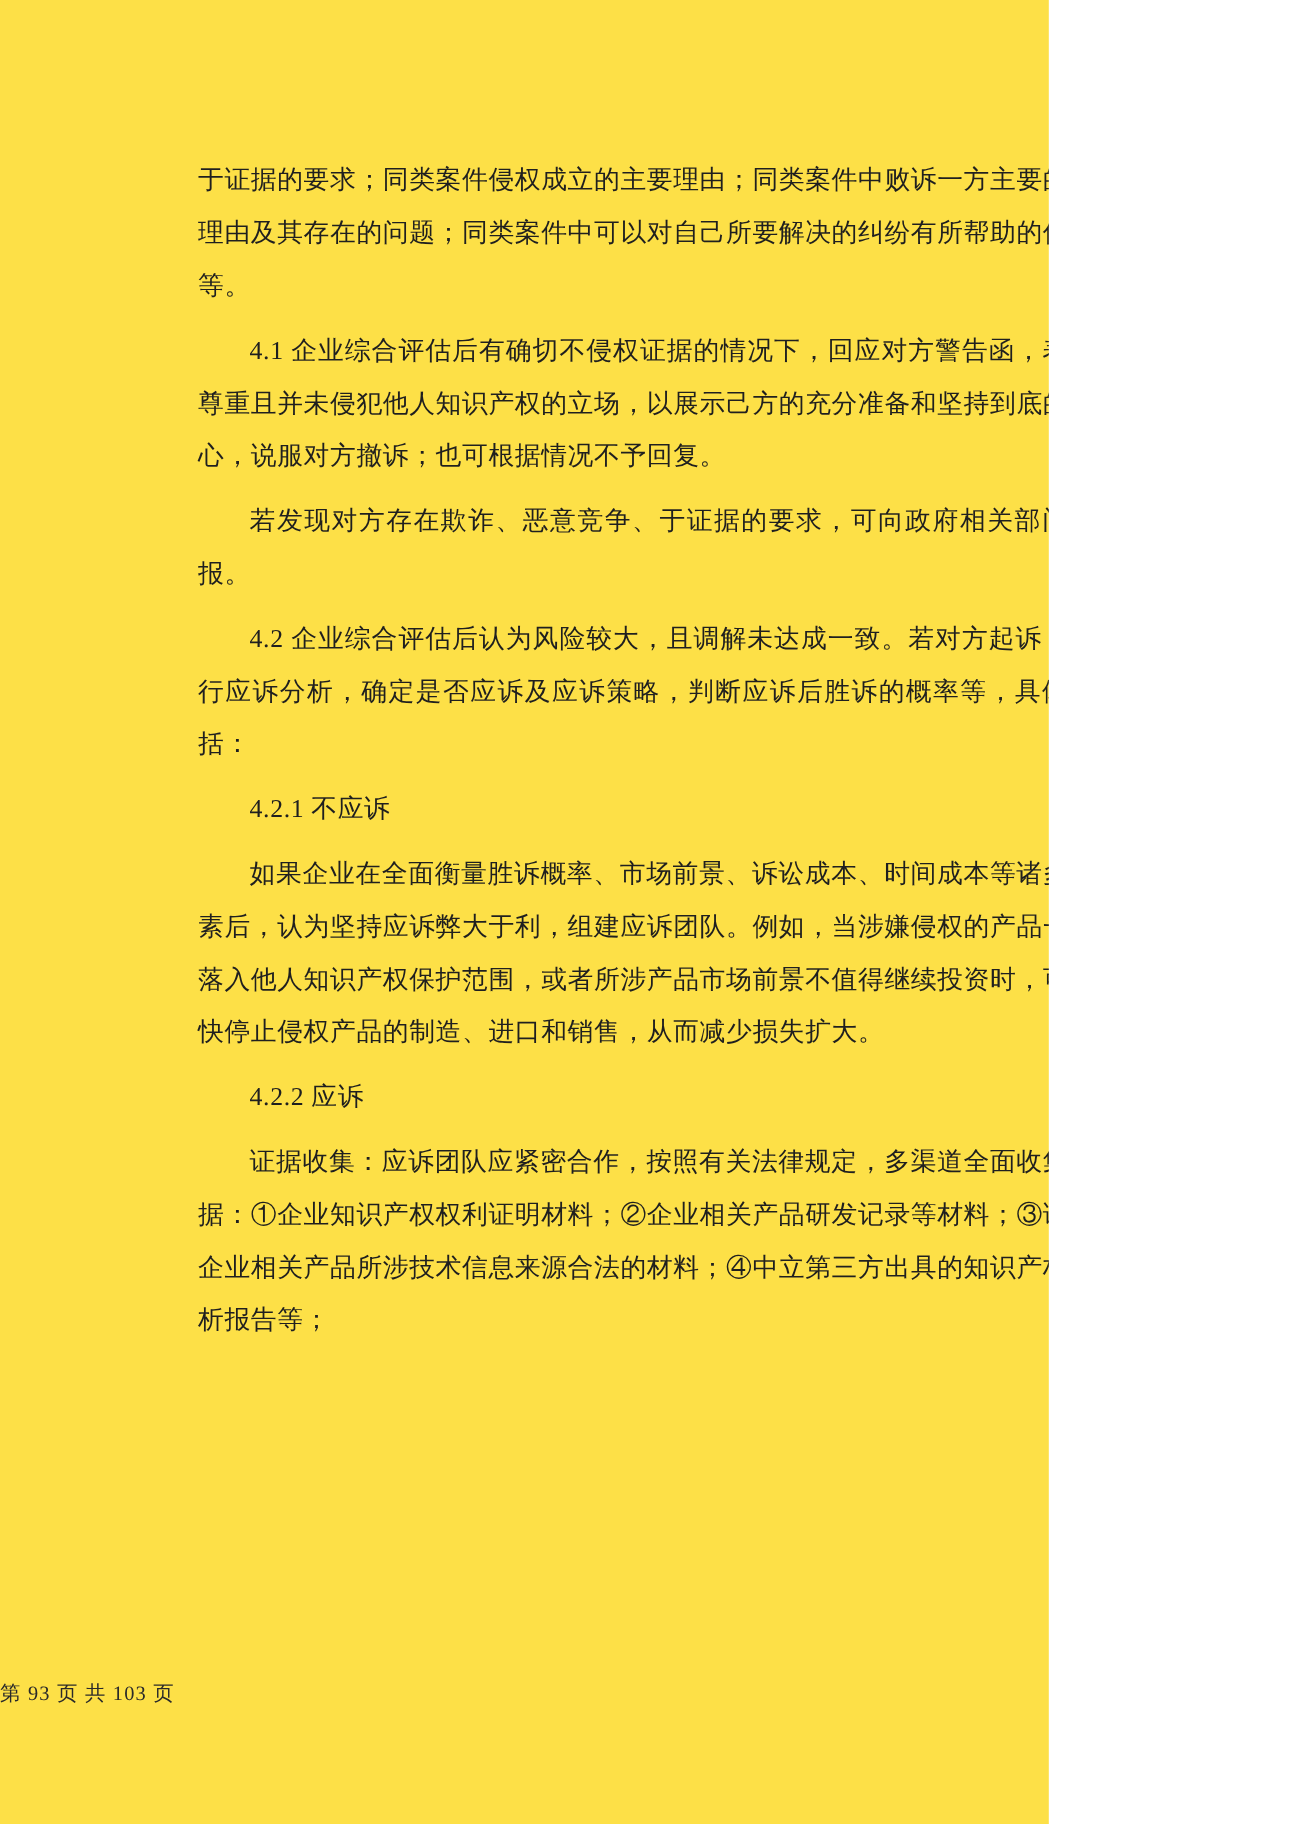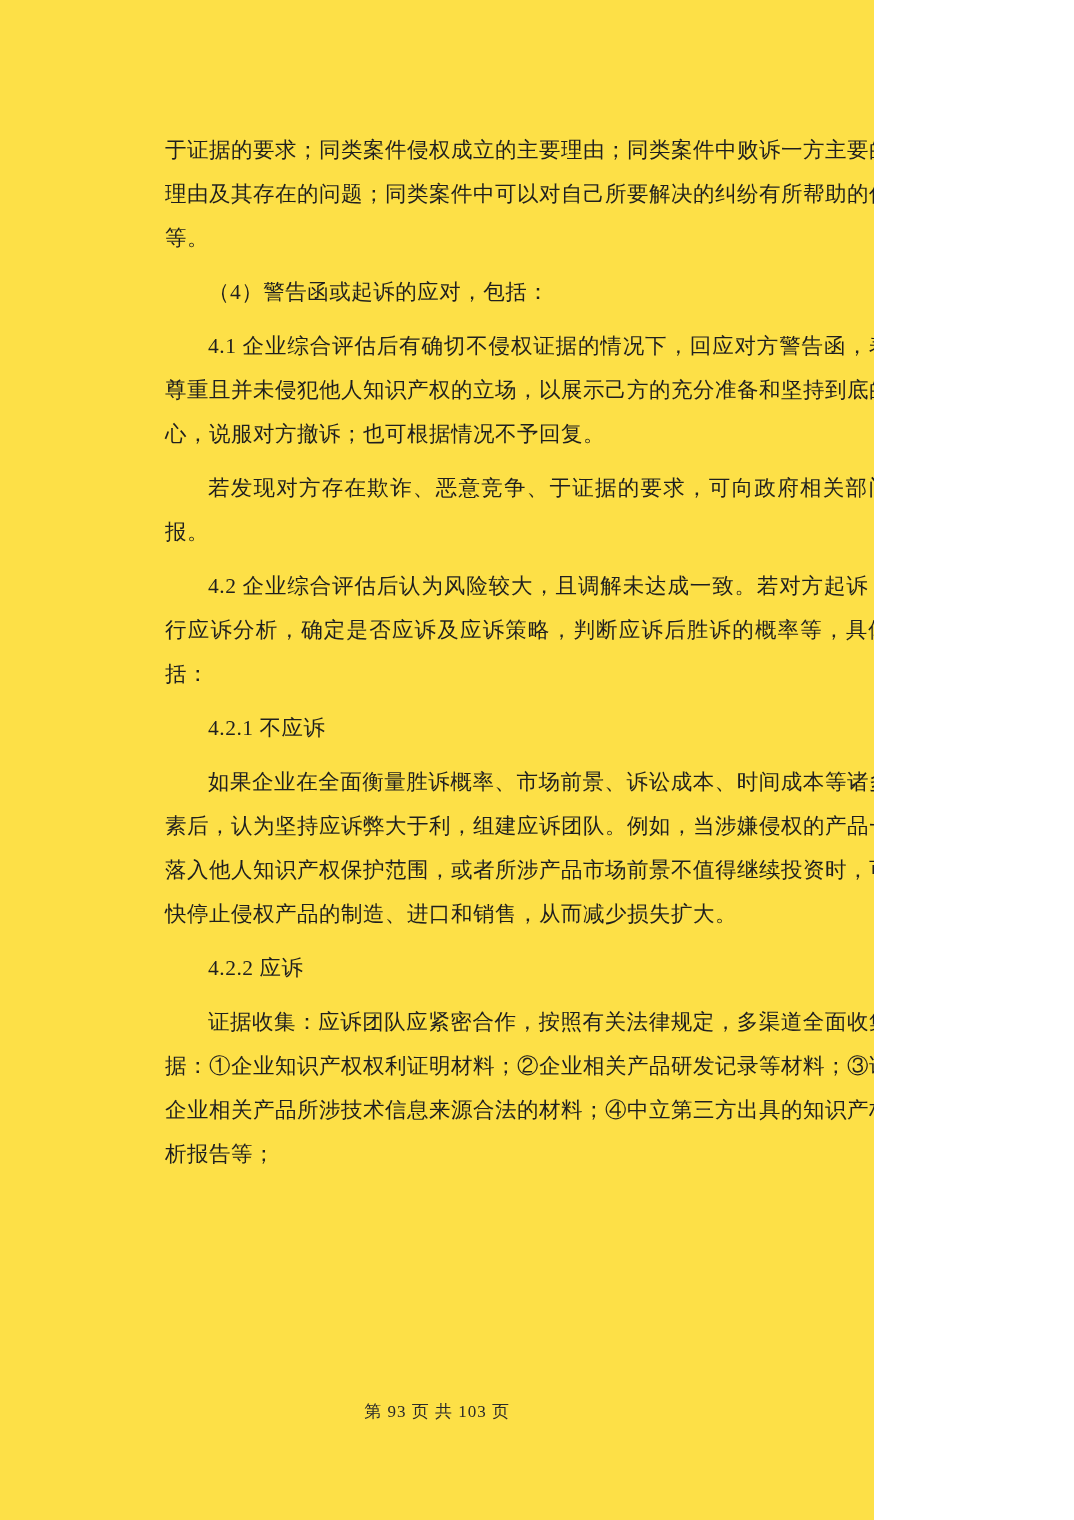--- a/index.html
+++ b/index.html
@@ -31,34 +31,33 @@
     text-indent: 2em;
   }
   .content p.flush {
     text-indent: 0;
   }
   .footer {
     position: absolute;
     top: 1400px;
     left: 0;
     right: 0;
-    text-align: center;
+    text-align: left;
     font-size: 17px;
     line-height: 24px;
     color: #2a2a2a;
     letter-spacing: 1px;
   }
 </style>
 </head>
 <body>
 
 <div class="page">
   <div class="content">
     <p class="flush">于证据的要求；同类案件侵权成立的主要理由；同类案件中败诉一方主要的抗理由及其存在的问题；同类案件中可以对自己所要解决的纠纷有所帮助的信息等。</p>
-    <p>（4）警告函或起诉的应对，包括：</p>
     <p>4.1 企业综合评估后有确切不侵权证据的情况下，回应对方警告函，表明尊重且并未侵犯他人知识产权的立场，以展示己方的充分准备和坚持到底的信心，说服对方撤诉；也可根据情况不予回复。</p>
     <p>若发现对方存在欺诈、恶意竞争、于证据的要求，可向政府相关部门举报。</p>
     <p>4.2 企业综合评估后认为风险较大，且调解未达成一致。若对方起诉，进行应诉分析，确定是否应诉及应诉策略，判断应诉后胜诉的概率等，具体包括：</p>
     <p>4.2.1 不应诉</p>
     <p>如果企业在全面衡量胜诉概率、市场前景、诉讼成本、时间成本等诸多因素后，认为坚持应诉弊大于利，组建应诉团队。例如，当涉嫌侵权的产品一定落入他人知识产权保护范围，或者所涉产品市场前景不值得继续投资时，可尽快停止侵权产品的制造、进口和销售，从而减少损失扩大。</p>
     <p>4.2.2 应诉</p>
     <p>证据收集：应诉团队应紧密合作，按照有关法律规定，多渠道全面收集证据：①企业知识产权权利证明材料；②企业相关产品研发记录等材料；③证明企业相关产品所涉技术信息来源合法的材料；④中立第三方出具的知识产权分析报告等；</p>
   </div>
   <div class="footer">第 93 页 共 103 页</div>
 </div>

